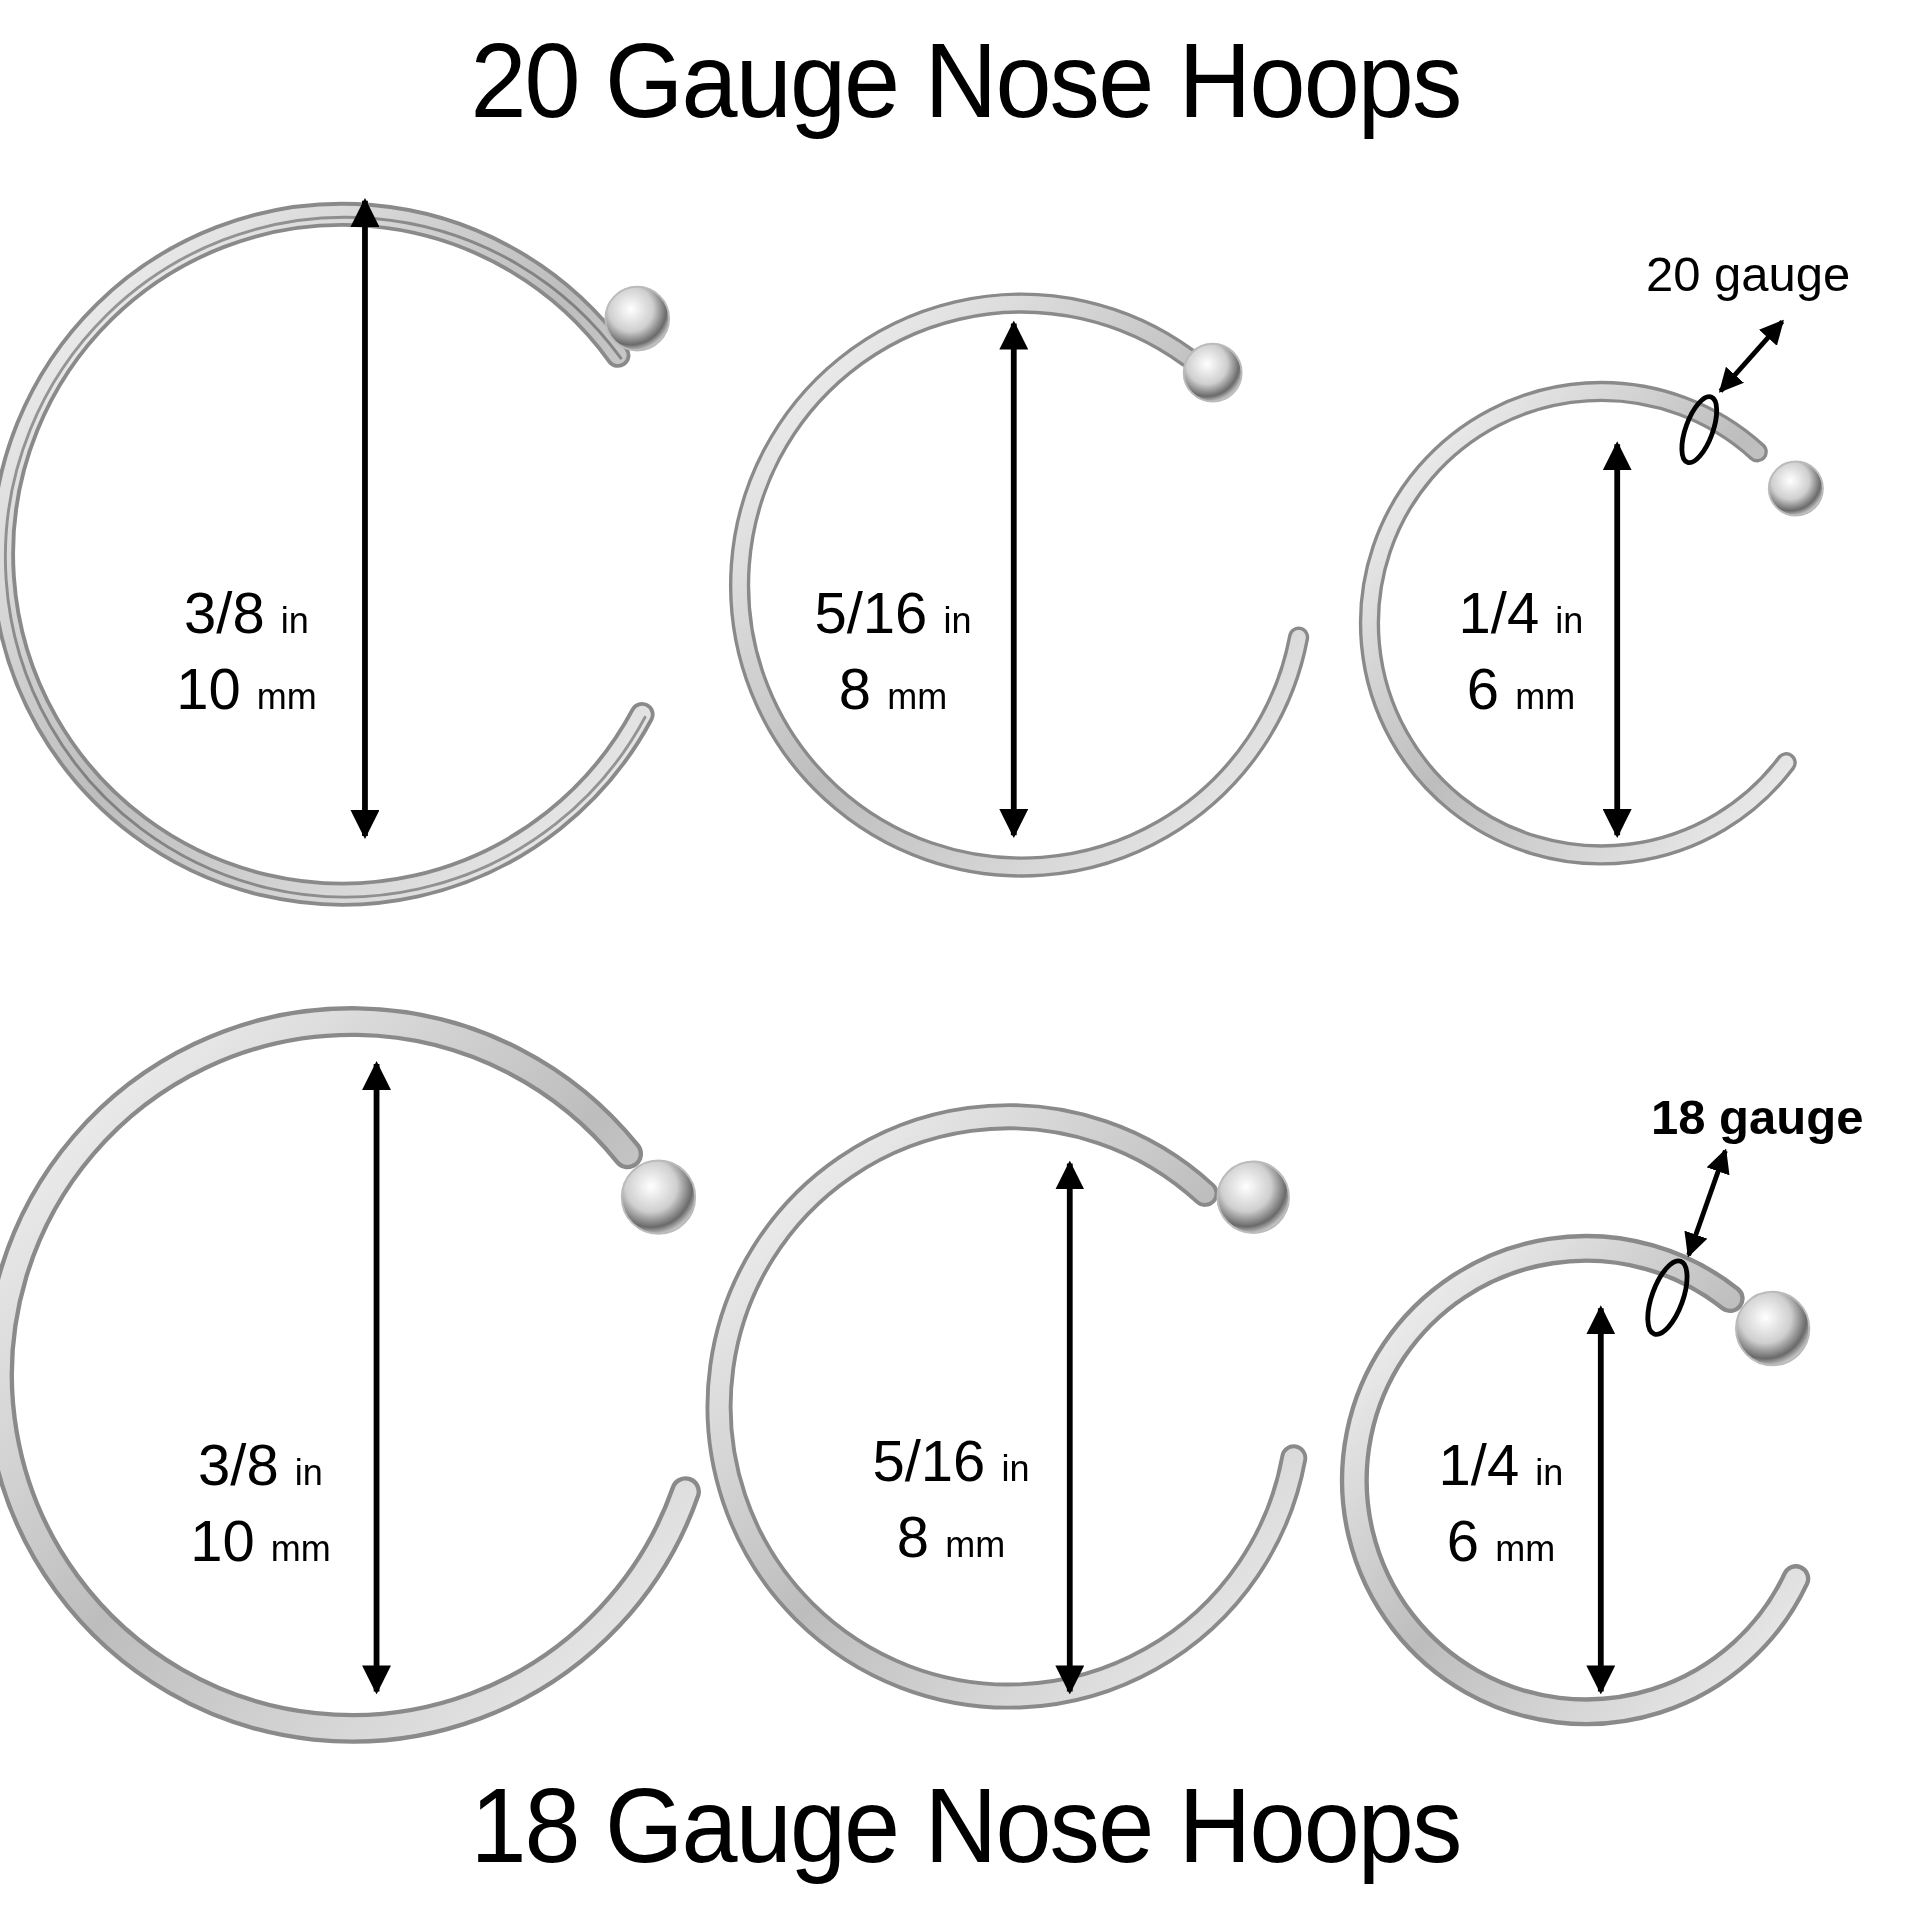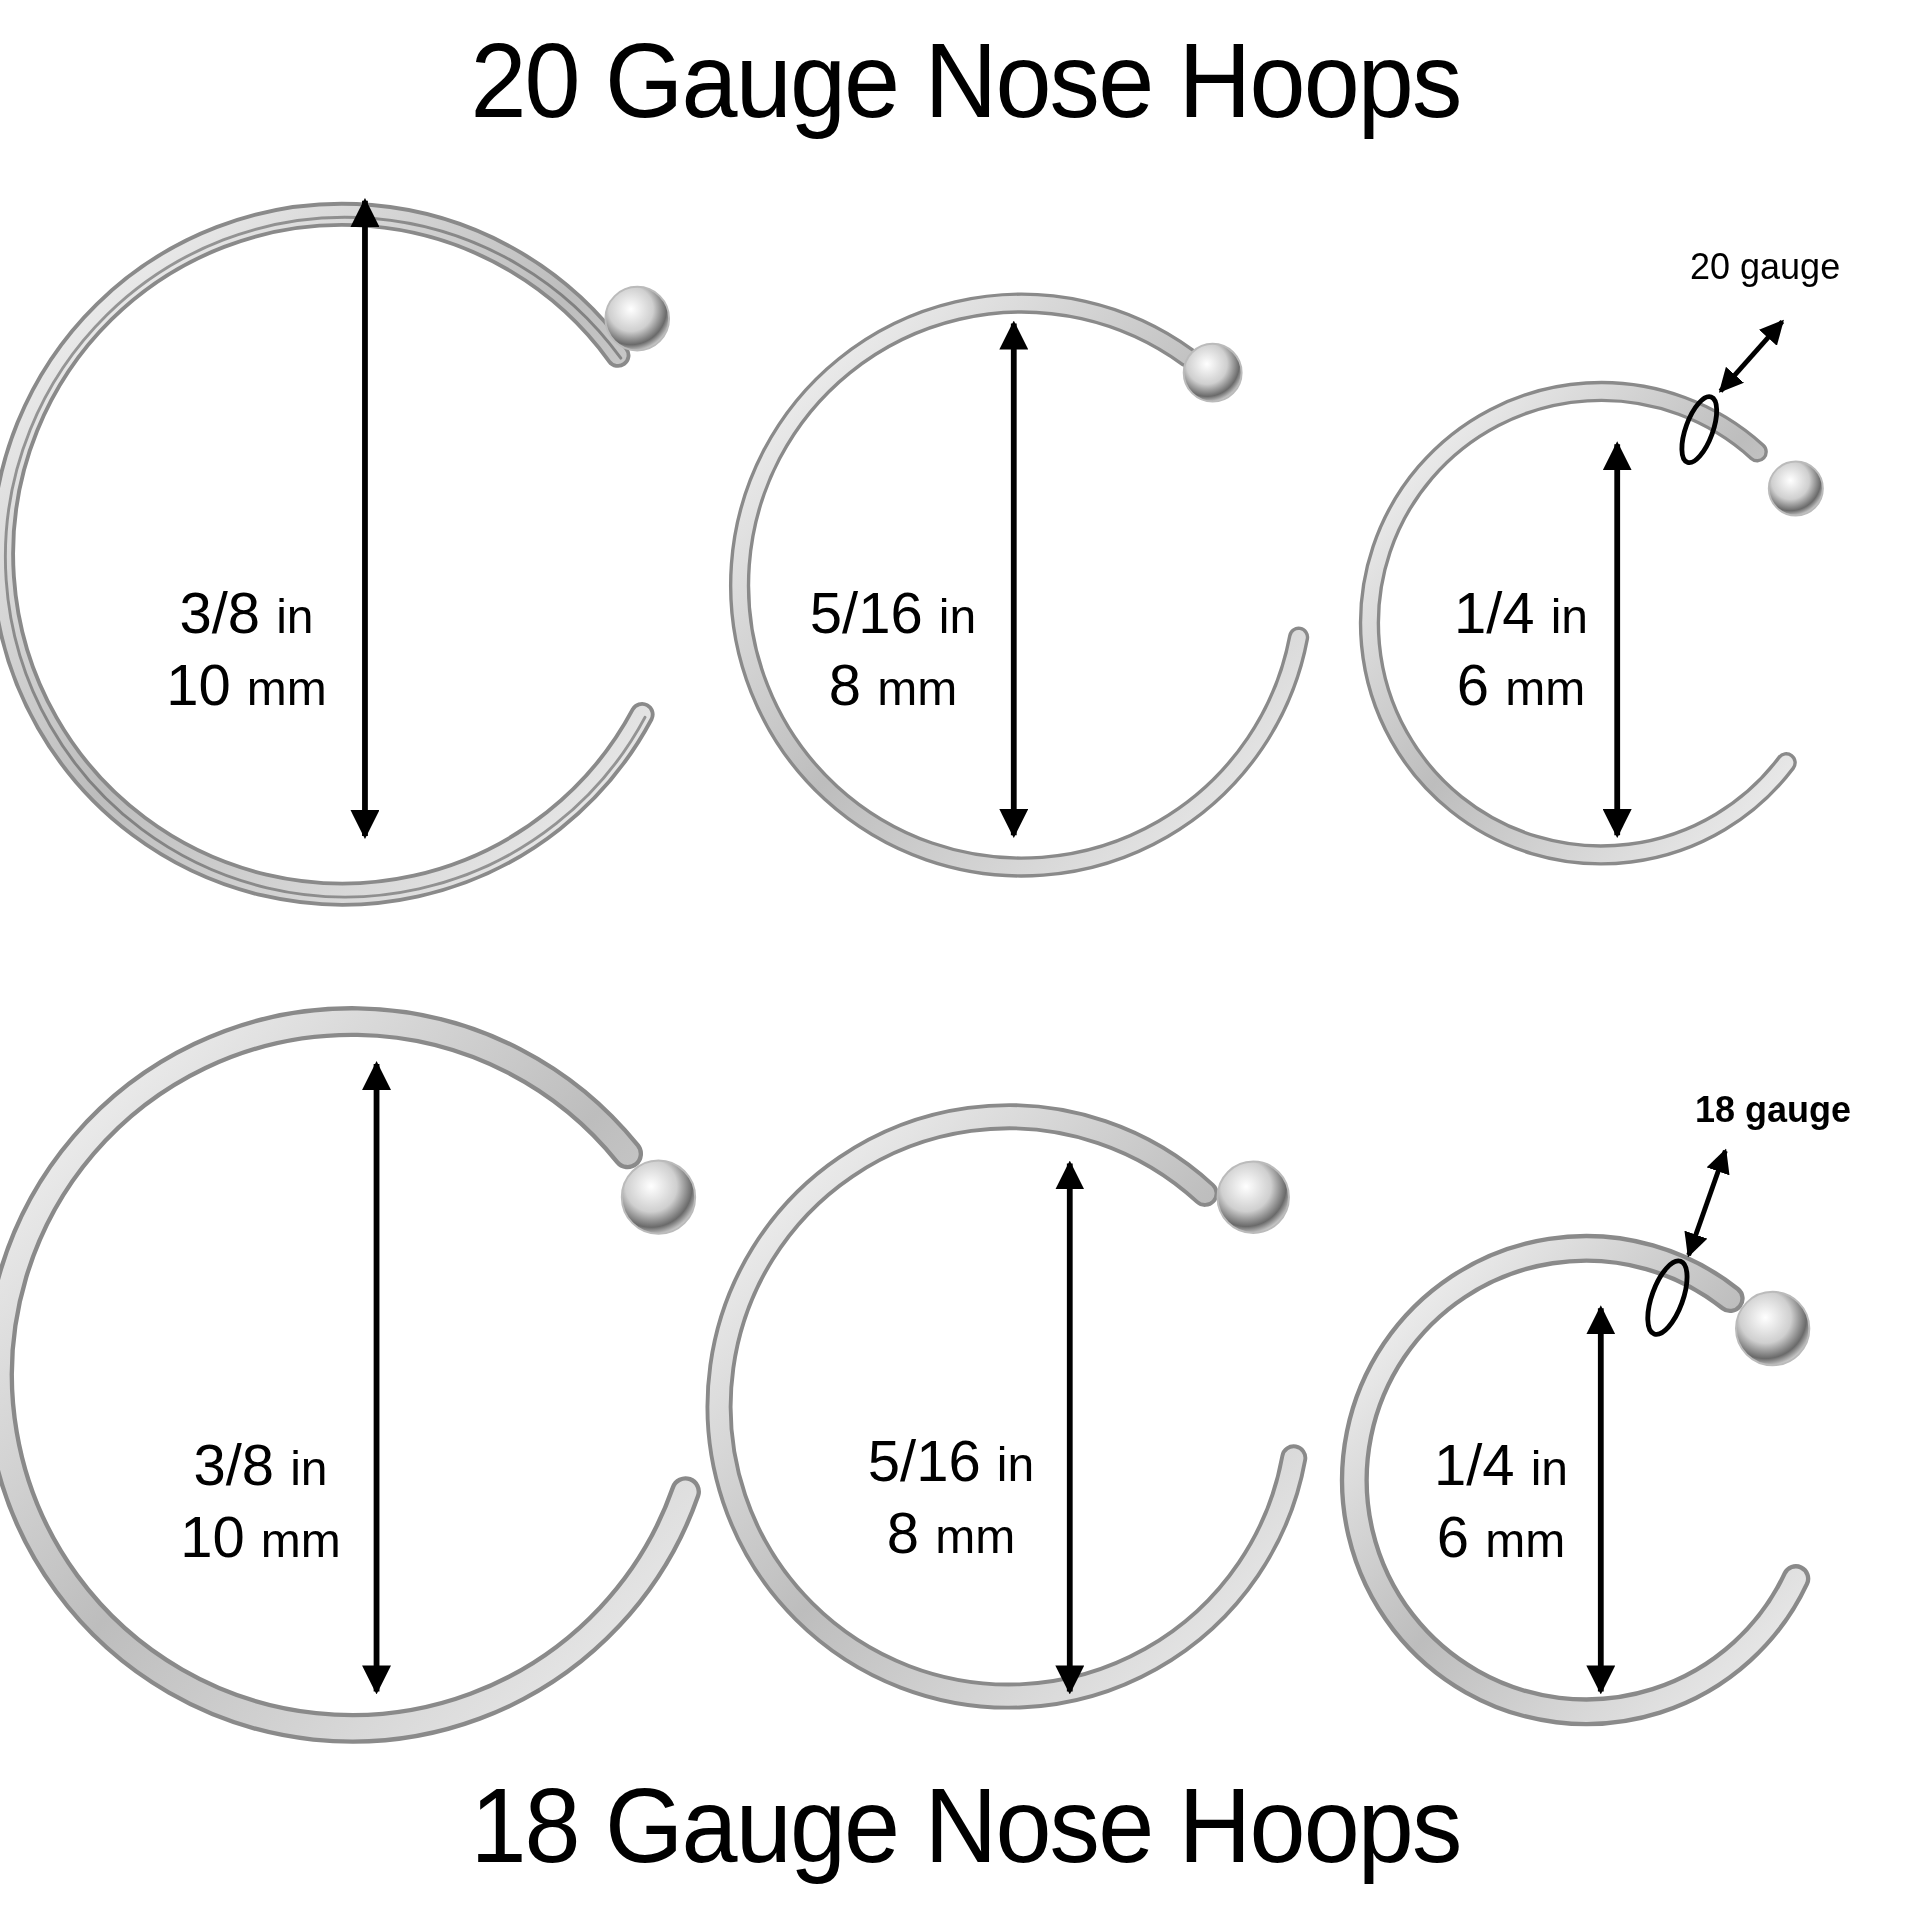--- a/index.html
+++ b/index.html
@@ -2,22 +2,22 @@
 <html><head>
 <meta charset="utf-8">
 <style>
   html, body { margin:0; padding:0; background:#ffffff; }
   body { width:1931px; height:1931px; position:relative; overflow:hidden; font-family:"Liberation Sans", sans-serif; color:#000; }
   .title { position:absolute; left:0; width:1931px; text-align:center; font-size:106px; letter-spacing:-1.9px; line-height:1; transform:scaleX(0.95); }
   .title.top { top:27px; }
   .title.bottom { top:1772px; }
   svg.art { position:absolute; left:0; top:0; }
   .lbl { position:absolute; text-align:center; font-size:58px; line-height:68px; }
-  .lbl .u { font-size:48px; }
-  .gauge { position:absolute; font-size:36px;margin-left:44px; }
+  .lbl .u { font-size:36px; }
+  .gauge { position:absolute; font-size:49px; }
 </style>
 </head>
 <body>
 
 <div class="title top">20 Gauge Nose Hoops</div>
 <div class="title bottom">18 Gauge Nose Hoops</div>
 
 <svg class="art" width="1931" height="1931" viewBox="0 0 2000 2000">
   <defs>
     <linearGradient id="metal" x1="0" y1="0" x2="1" y2="1">

